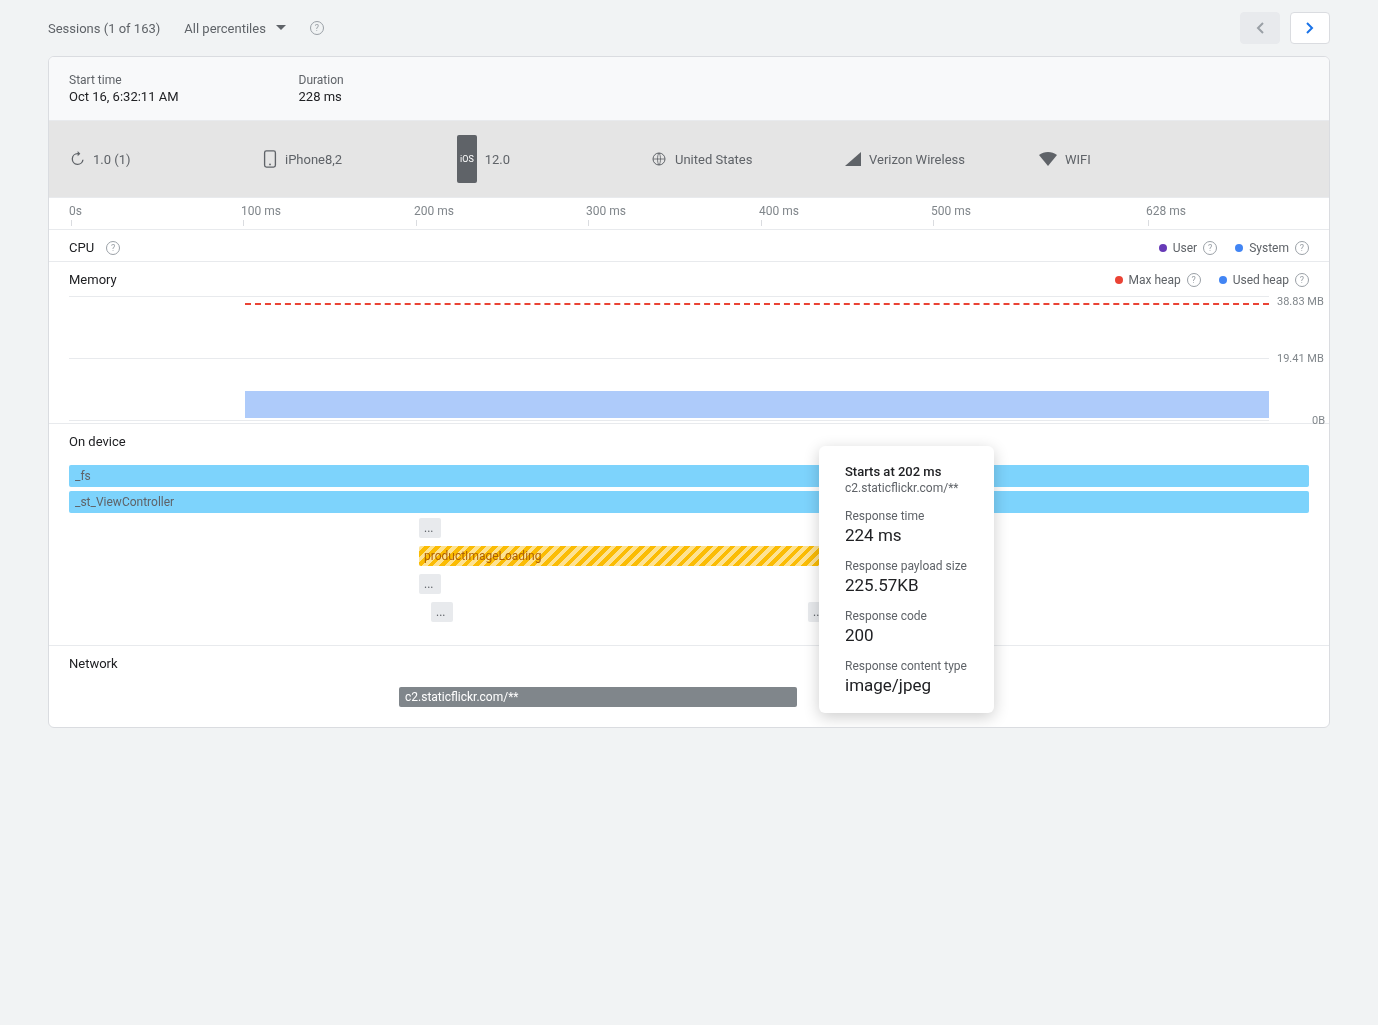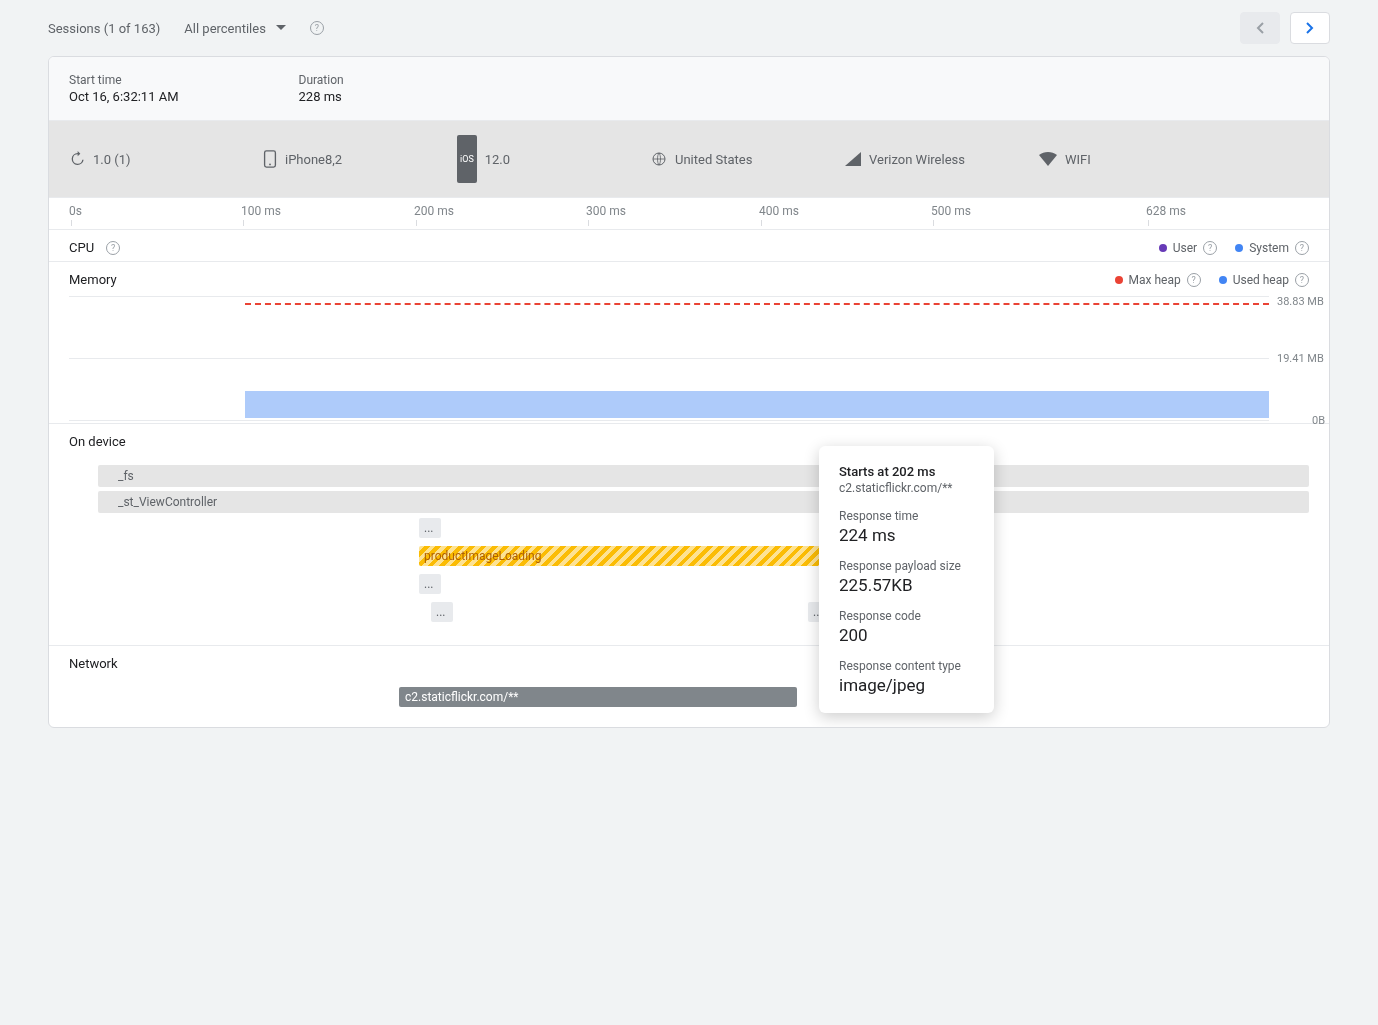--- a/index.html
+++ b/index.html
@@ -26,28 +26,28 @@
 .legend-item { display: flex; align-items: center; gap: 6px; }
 .dot { width: 8px; height: 8px; border-radius: 50%; }
 .chart-area { position: relative; height: 130px; padding: 0 60px 0 20px; }
 .gridline { position: absolute; left: 20px; right: 60px; height: 1px; background: #e8eaed; }
 .y-label { position: absolute; right: 4px; font-size: 11px; color: #80868b; transform: translateY(-50%); }
 svg.area { position: absolute; left: 20px; right: 60px; top: 0; bottom: 0; }
 .mem-chart { position: relative; height: 130px; padding: 0 60px 0 20px; }
 .mem-max-line { position: absolute; left: 196px; right: 60px; top: 10px; height: 0; border-top: 2px dashed #ea4335; }
 .mem-used { position: absolute; left: 196px; right: 60px; top: 98px; height: 27px; background: #aecbfa; }
 .ondevice-body { padding: 6px 20px 20px; }
-.trace-row { background: #e5e5e5; padding: 4px 20px; margin-top: 4px; font-size: 12px; color: #5f6368; border-radius: 2px; margin-left: 29px; }
+.trace-row { background: #7dd3fc; padding: 4px 6px; margin-top: 4px; font-size: 12px; color: #5f6368; border-radius: 2px; }
 .trace-lane { position: relative; height: 26px; margin-top: 2px; }
 .trace-seg { position: absolute; height: 20px; top: 3px; border-radius: 2px; font-size: 12px; display: flex; align-items: center; padding: 0 5px; overflow: hidden; }
 .seg-small { background: #e8eaed; color: #5f6368; width: 22px; }
 .seg-orange { background: repeating-linear-gradient(135deg, #fde293 0, #fde293 4px, #fbbc04 4px, #fbbc04 8px); color: #b06000; }
 .network-body { padding: 6px 20px 20px; position: relative; height: 50px; }
 .net-seg { position: absolute; height: 20px; top: 10px; background: #80868b; color: #fff; font-size: 12px; display: flex; align-items: center; padding: 0 6px; border-radius: 2px; }
-.tooltip { position: absolute; background: #fff; border-radius: 6px; box-shadow: 0 4px 16px rgba(0,0,0,0.2); padding: 18px 20px; width: 175px; z-index: 100; }
+.tooltip { position: absolute; background: #fff; border-radius: 6px; box-shadow: 0 4px 16px rgba(0,0,0,0.2); padding: 18px 26px; width: 175px; z-index: 100; }
 .tooltip .tt-start { font-size: 13px; font-weight: 500; color: #202124; }
 .tooltip .tt-url { font-size: 12px; color: #5f6368; margin-top: 2px; }
 .tooltip .tt-label { font-size: 12px; color: #5f6368; margin-top: 14px; }
 .tooltip .tt-value { font-size: 17px; font-weight: 400; color: #202124; margin-top: 2px; }
 .help-icon { display: inline-flex; width: 14px; height: 14px; border: 1px solid #9aa0a6; border-radius: 50%; align-items: center; justify-content: center; font-size: 9px; color: #9aa0a6; }
 </style>
 </head>
 <body>
 
 <div class="toolbar">

